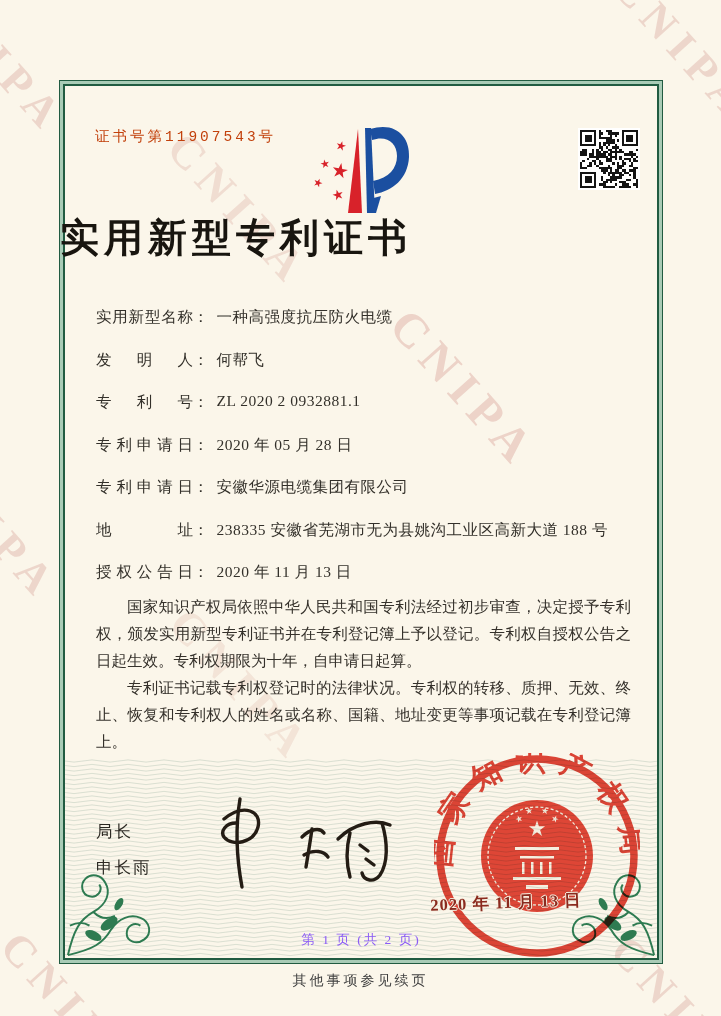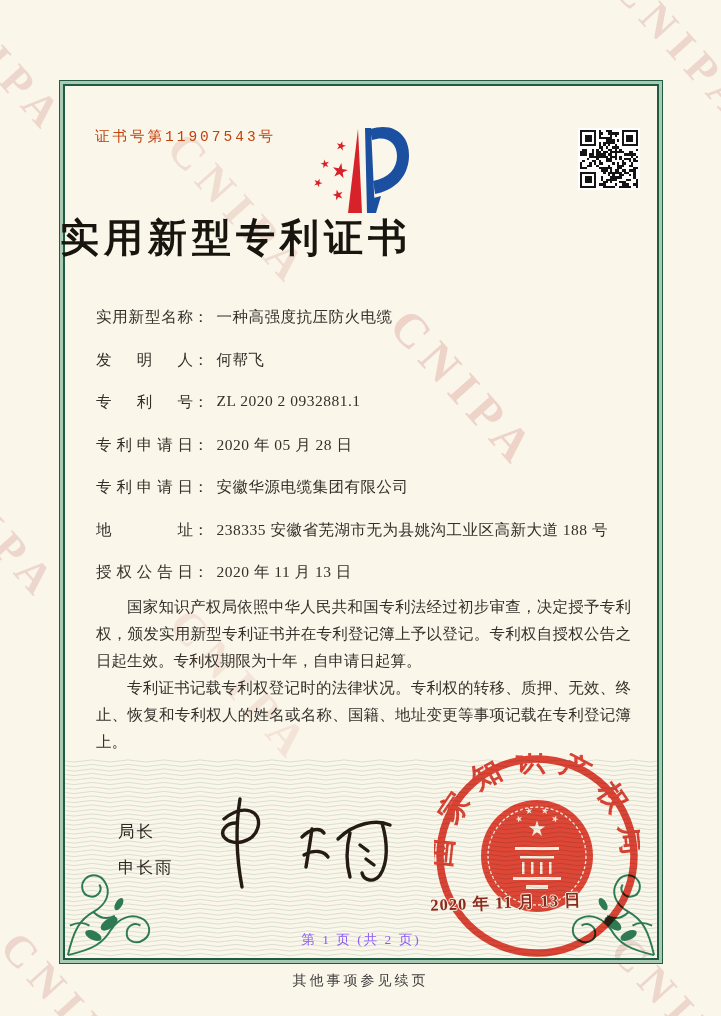--- a/index.html
+++ b/index.html
@@ -53,21 +53,21 @@
   .fpair2{position:absolute;left:237px;top:0;white-space:nowrap;}
   
   .paras{
     position:absolute;left:36px;top:512px;width:535px;z-index:3;
     font-size:15.5px;line-height:27px;color:#35312b;
     text-align:justify;
   }
   .paras p{margin:0;text-indent:2em;}
   
   .signer{position:absolute;left:36px;top:740px;z-index:3;font-size:16.5px;color:#2c2923;}
-  .signer div{height:36px;letter-spacing:2px;margin-left:22px;}
+  .signer div{height:36px;letter-spacing:2px;}
   .sig-svg{position:absolute;left:136px;top:712px;z-index:3;}
   
   .seal{position:absolute;left:374px;top:672px;z-index:4;mix-blend-mode:multiply;opacity:.95;}
   .seal-date{
     position:absolute;left:344px;top:811px;width:204px;z-index:5;
     text-align:center;font-size:16.5px;font-weight:bold;color:#8a2a1e;
     letter-spacing:1px;transform:rotate(-2deg);
     text-shadow:0 1px 0 #f6efe0,0 -1px 0 #f6efe0,1px 0 0 #f6efe0,-1px 0 0 #f6efe0;
   }
   

